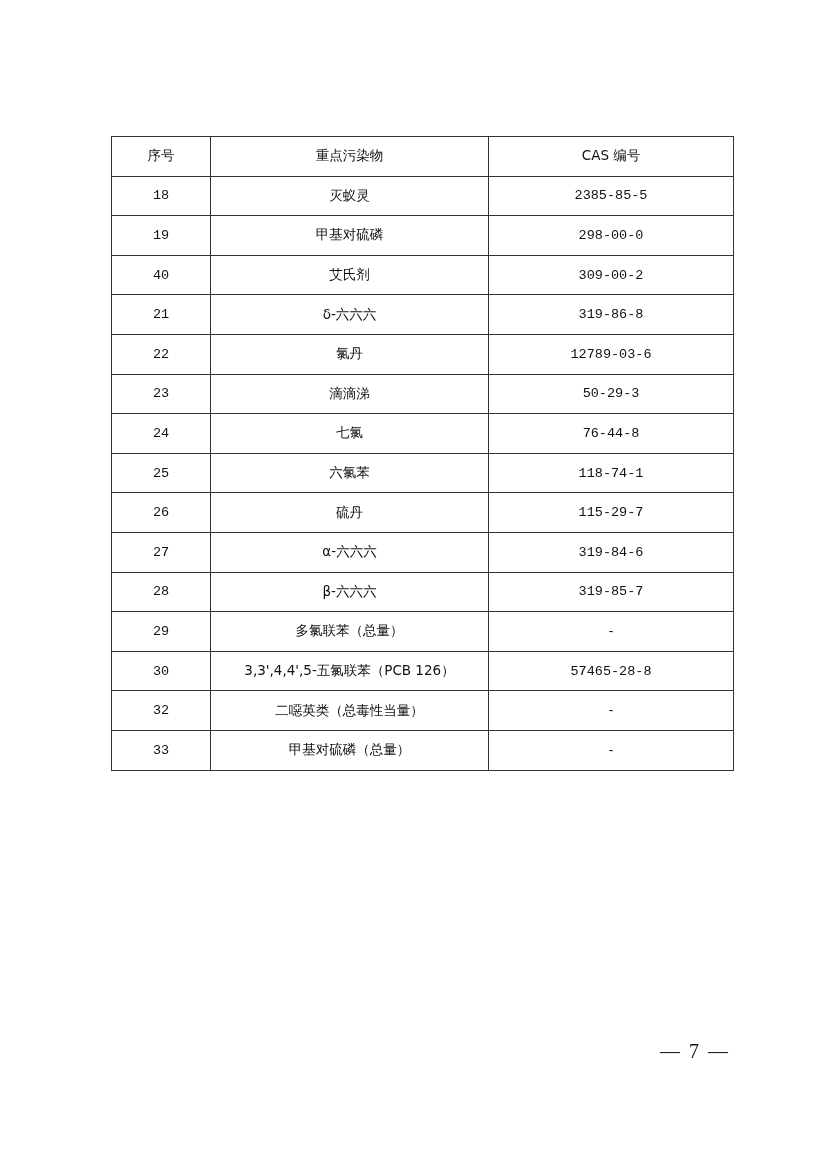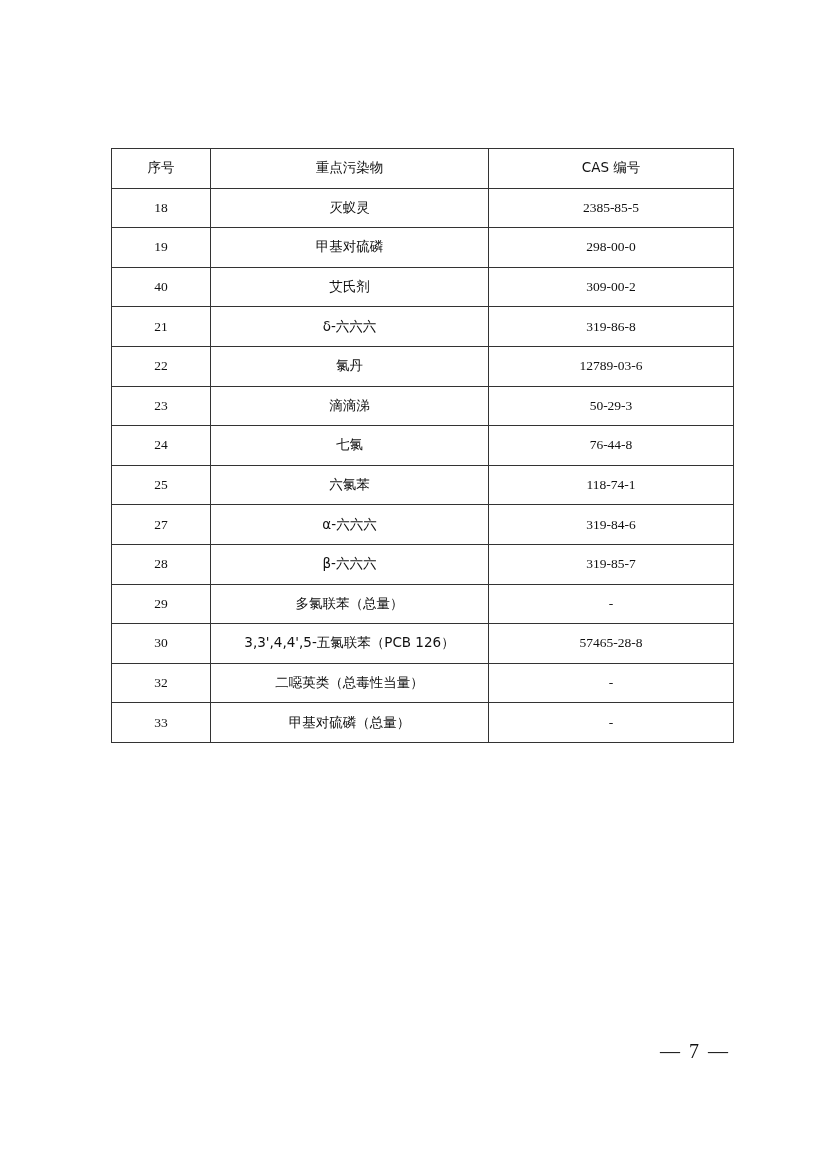--- a/index.html
+++ b/index.html
@@ -18,21 +18,21 @@
     .page {
       position: absolute;
       left: 0; top: 0;
       width: 826px;
       height: 1169px;
       background: #ffffff;
     }
     table.pollutants {
       position: absolute;
       left: 111px;
-      top: 148px;
+      top: 136px;
       width: 622px;
       border-collapse: collapse;
       table-layout: fixed;
     }
     table.pollutants td, table.pollutants th {
       border: 1px solid #333333;
       height: 38.6px;
       padding: 0;
       text-align: center;
       vertical-align: middle;
@@ -40,21 +40,21 @@
       font-size: 13.5px;
     }
     .col-no { width: 99px; }
     .col-name { width: 278px; }
     .col-cas { width: 245px; }
     .cjk {
       font-family: "DejaVu Sans", "Liberation Sans", sans-serif;
       font-size: 13px;
     }
     .num {
-      font-family: Liberation Serif, serif;
+      font-family: Liberation Mono, monospace;
       font-size: 13.5px;
     }
     .page-number {
       position: absolute;
       left: 650px;
       top: 1040px;
       width: 90px;
       text-align: center;
       font-family: "Liberation Serif", "DejaVu Serif", serif;
       font-size: 20px;
@@ -114,20 +114,25 @@
           <td class="num">24</td>
           <td class="cjk">七氯</td>
           <td class="num">76-44-8</td>
         </tr>
         <tr>
           <td class="num">25</td>
           <td class="cjk">六氯苯</td>
           <td class="num">118-74-1</td>
         </tr>
         <tr>
+          <td class="num">26</td>
+          <td class="cjk">硫丹</td>
+          <td class="num">115-29-7</td>
+        </tr>
+        <tr>
           <td class="num">27</td>
           <td class="cjk">α-六六六</td>
           <td class="num">319-84-6</td>
         </tr>
         <tr>
           <td class="num">28</td>
           <td class="cjk">β-六六六</td>
           <td class="num">319-85-7</td>
         </tr>
         <tr>

